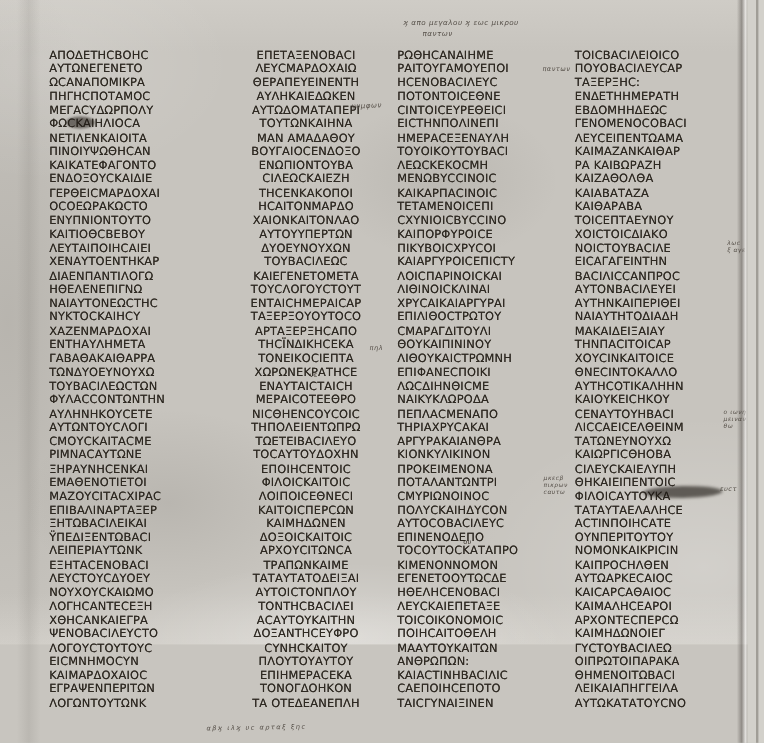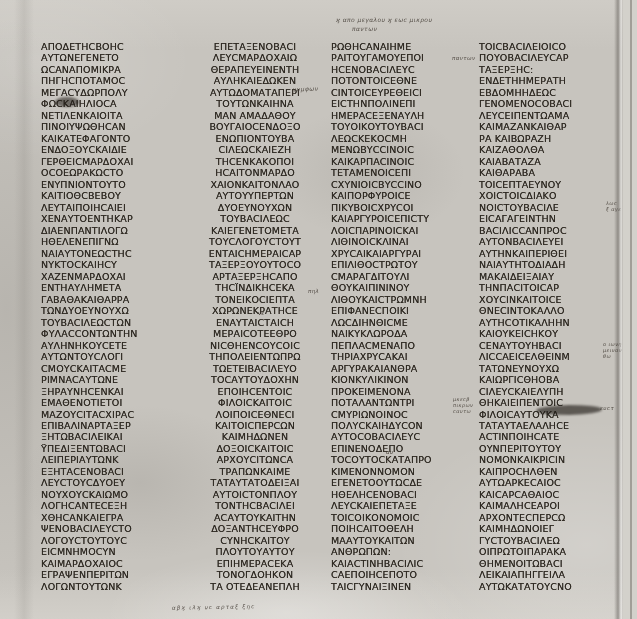--- a/index.html
+++ b/index.html
@@ -2,21 +2,21 @@
 <html><head>
 <meta charset="utf-8">
 <style>
   html,body{margin:0;padding:0;}
   body{
     width:637px;height:619px;overflow:hidden;
     font-family:"DejaVu Sans",sans-serif;
     background:#c8c5bf;
   }
   .photo{
-    position:absolute;left:0;top:0;width:637px;height:619px;
+    position:absolute;left:0;top:0;width:637px;height:537px;
     background:
       radial-gradient(ellipse 240px 150px at 6% 10%, rgba(255,255,255,0.14), transparent 65%),
       radial-gradient(ellipse 320px 210px at 92% 88%, rgba(255,255,255,0.20), transparent 60%),
       radial-gradient(ellipse 200px 130px at 22% 78%, rgba(84,80,73,0.12), transparent 60%),
       radial-gradient(ellipse 160px 110px at 58% 28%, rgba(84,80,73,0.10), transparent 60%),
       radial-gradient(ellipse 260px 90px at 45% 99%, rgba(255,255,255,0.30), transparent 70%),
       radial-gradient(ellipse 140px 420px at 1% 50%, rgba(90,86,79,0.14), transparent 70%),
       linear-gradient(180deg,#cfccc6 0%,#c7c4be 8%,#c7c4be 92%,#d2cfc9 100%),
       #c8c5bf;
   }

